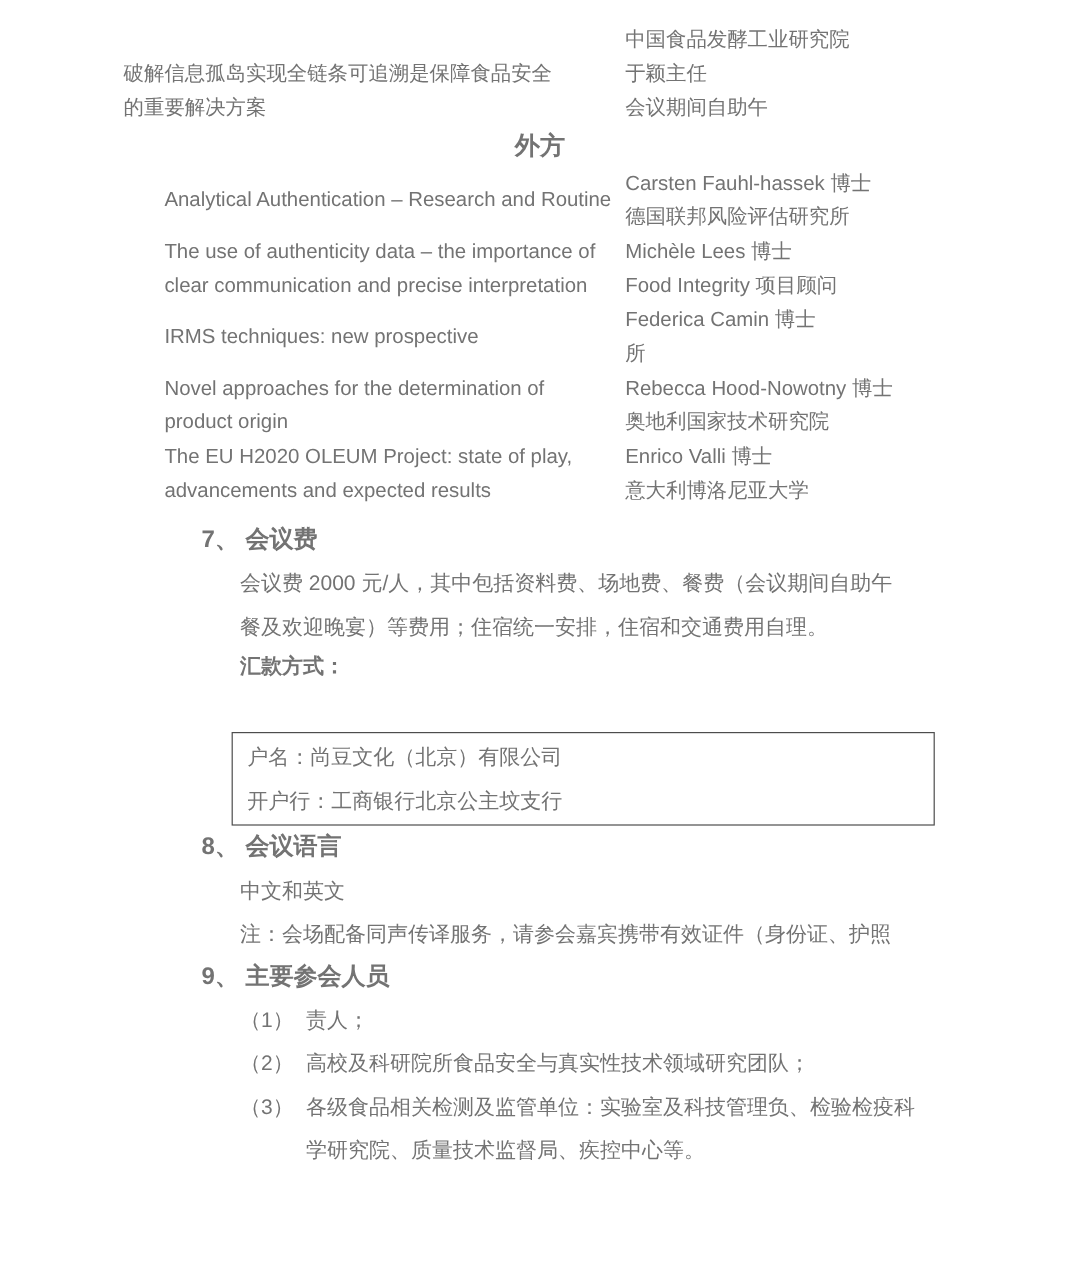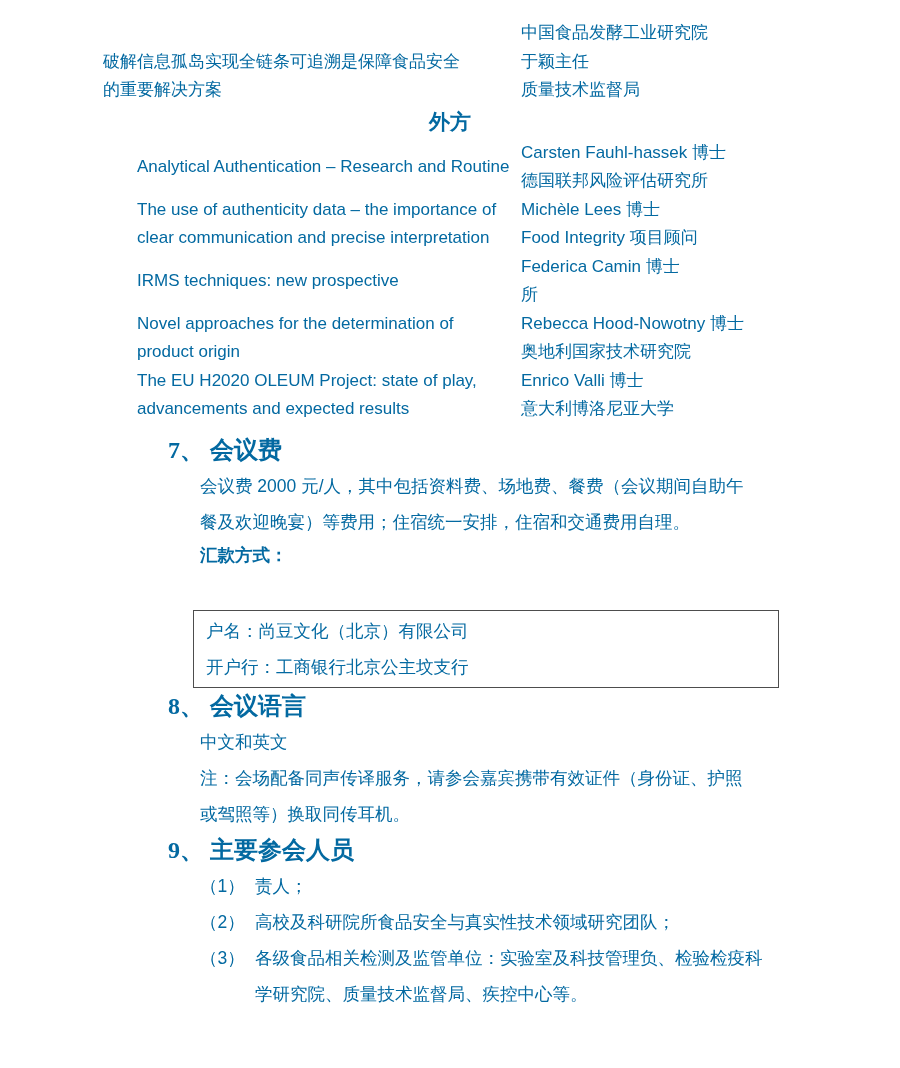--- a/index.html
+++ b/index.html
@@ -6,21 +6,21 @@
     margin: 0;
     padding: 0;
     background: #ffffff;
   }
   .page {
     position: relative;
     width: 900px;
     height: 1068px;
     overflow: hidden;
     background: #ffffff;
-    color: #0369a1;
+    color: #737373;
     font-family: "Liberation Sans", "DejaVu Sans", sans-serif;
   }
 
   
   .top-table {
     padding-top: 19px;
     font-size: 17px;
   }
   .t-line {
     line-height: 28.5px;
@@ -51,24 +51,23 @@
   .sections {
     font-size: 17.5px;
   }
   .p-line {
     line-height: 36px;
     white-space: nowrap;
   }
   .sec-heading {
     padding-left: 168px;
     font-weight: bold;
-    font-size: 24px;
+    font-size: 20px;
     line-height: 36px;
     white-space: nowrap;
-    font-family: Liberation Serif, serif;
   }
   .sec-heading.first { margin-top: 8px; }
   .para {
     padding-left: 200px;
   }
   .sub-heading {
     padding-left: 200px;
     font-weight: bold;
     line-height: 30px;
     white-space: nowrap;
@@ -100,21 +99,21 @@
 
     <div class="t-line speaker-only">中国食品发酵工业研究院</div>
 
     <div class="t-row domestic">
       <div class="topic-cell">
         <div class="t-line">破解信息孤岛实现全链条可追溯是保障食品安全</div>
         <div class="t-line">的重要解决方案</div>
       </div>
       <div class="speaker-cell">
         <div class="t-line">于颖主任</div>
-        <div class="t-line">质量技术监督局</div>
+        <div class="t-line">会议期间自助午</div>
       </div>
     </div>
 
     <div class="foreign-header">外方</div>
 
     <div class="t-row foreign">
       <div class="topic-cell">
         <div class="t-line">Analytical Authentication – Research and Routine</div>
       </div>
       <div class="speaker-cell">
@@ -185,21 +184,20 @@
     </div>
 
     <div class="sec-heading">8、 会议语言</div>
 
     <div class="para">
       <div class="p-line">中文和英文</div>
     </div>
 
     <div class="para">
       <div class="p-line">注：会场配备同声传译服务，请参会嘉宾携带有效证件（身份证、护照</div>
-      <div class="p-line">或驾照等）换取同传耳机。</div>
     </div>
 
     <div class="sec-heading">9、 主要参会人员</div>
 
     <div class="list-item">
       <div class="list-marker">（1）</div>
       <div class="item-lines">
         <div class="p-line">责人；</div>
       </div>
     </div>

